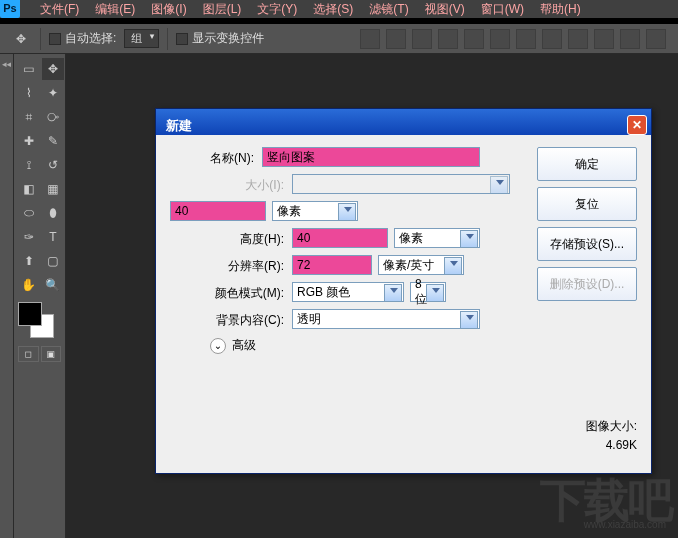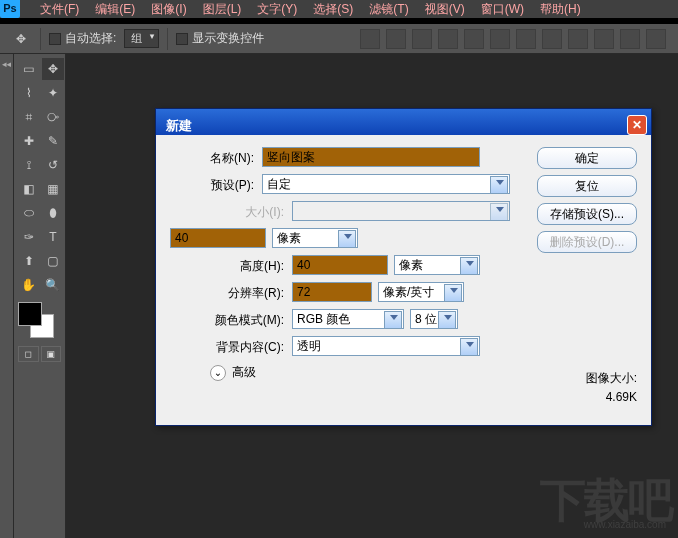--- a/index.html
+++ b/index.html
@@ -42,31 +42,31 @@
   
   .dialog { position: absolute; left: 155px; top: 108px; width: 497px; background: #efefef; border: 1px solid #0a246a; box-shadow: 2px 2px 6px rgba(0,0,0,0.4); color: #000; }
   .titlebar { background: linear-gradient(#2a6cd8, #0e43b5); height: 26px; display: flex; align-items: flex-end; padding: 0 4px 0 10px; color: #fff; font-size: 13px; font-weight: bold; }
   .titlebar .title { flex: 1; }
   .close-btn { width: 20px; height: 20px; background: #e05030; border: 1px solid #fff; border-radius: 3px; color: #fff; display: flex; align-items: center; justify-content: center; font-size: 12px; font-weight: bold; }
   .dlg-body { padding: 12px 14px 18px; display: flex; gap: 16px; }
   .form { flex: 1; }
   .row { display: flex; align-items: flex-end; margin-bottom: 7px; }
   .lbl { width: 92px; text-align: right; padding-right: 8px; font-size: 12px; color: #000; }
   .lbl.dis { color: #aaa; }
-  .txt { height: 20px; border: 1px solid #7b9ebd; padding: 0 4px; font-size: 12px; background: #a16207; }
+  .txt { height: 20px; border: 1px solid #7b9ebd; padding: 0 4px; font-size: 12px; background: #ec4899; }
   .sel { height: 20px; border: 1px solid #7b9ebd; background: #fff; font-size: 12px; padding: 0 16px 0 4px; position: relative; display: flex; align-items: center; }
   .sel::after { content: ""; position: absolute; right: 1px; top: 1px; width: 16px; height: 16px; background: linear-gradient(#e3effc,#b0cff7); border: 1px solid #7b9ebd; }
   .sel .arr { position: absolute; right: 5px; top: 5px; width: 0; height: 0; border-left: 4px solid transparent; border-right: 4px solid transparent; border-top: 5px solid #4a6a9d; z-index: 2; }
   .sel.dis { background: #efefef; color: #aaa; }
   .sel.dis::after { opacity: 0.6; }
   .adv { display: flex; align-items: center; gap: 6px; margin-left: 40px; margin-top: 8px; font-size: 12px; }
   .adv-btn { width: 16px; height: 16px; border: 1px solid #999; border-radius: 50%; display: flex; align-items: center; justify-content: center; font-size: 10px; background: #fff; }
   
   .sidecol { width: 100px; display: flex; flex-direction: column; gap: 6px; }
-  .btn { height: 22px; border: 1px solid #7b9ebd; background: linear-gradient(#fff,#e8eef8); border-radius: 8px; font-size: 12px; display: flex; align-items: center; justify-content: center; color: #000; }
+  .btn { height: 34px; border: 1px solid #7b9ebd; background: linear-gradient(#fff,#e8eef8); border-radius: 2px; font-size: 12px; display: flex; align-items: center; justify-content: center; color: #000; }
   .btn.dis { color: #aaa; }
   .imgsize { margin-top: 110px; text-align: right; font-size: 12px; line-height: 1.6; }
 </style>
 </head>
 <body>
 
 <div class="menubar">
   <div class="ps-logo">Ps</div>
   <div class="menu-item">文件(F)</div>
   <div class="menu-item">编辑(E)</div>
@@ -156,27 +156,20 @@
     <span class="title">新建</span>
     <div class="close-btn">✕</div>
   </div>
   <div class="dlg-body">
     <div class="form">
       <div class="row">
         <div class="lbl">名称(N):</div>
         <input class="txt" style="width: 218px;" value="竖向图案">
       </div>
       <div class="row">
-        <div class="lbl">预设(P):</div>
-        <div class="sel" style="width:248px">
-            <span>自定</span>
-            <span class="arr"></span>
-          </div>
-      </div>
-      <div class="row">
         <div class="lbl dis" style="width:122px">大小(I):</div>
         <div class="sel dis" style="width:218px">
             <span class="arr"></span>
           </div>
       </div>
       <div class="row">
         <input class="txt" style="width: 96px;" value="40">
         <div style="width:6px"></div>
         <div class="sel" style="width:86px">
             <span>像素</span>
@@ -201,21 +194,21 @@
             <span class="arr"></span>
           </div>
       </div>
       <div class="row">
         <div class="lbl" style="width:122px">颜色模式(M):</div>
         <div class="sel" style="width:112px">
             <span>RGB 颜色</span>
             <span class="arr"></span>
           </div>
         <div style="width:6px"></div>
-        <div class="sel" style="width:48px">
+        <div class="sel" style="width:36px">
             <span>8 位</span>
             <span class="arr"></span>
           </div>
       </div>
       <div class="row">
         <div class="lbl" style="width:122px">背景内容(C):</div>
         <div class="sel" style="width:188px">
             <span>透明</span>
             <span class="arr"></span>
           </div>

